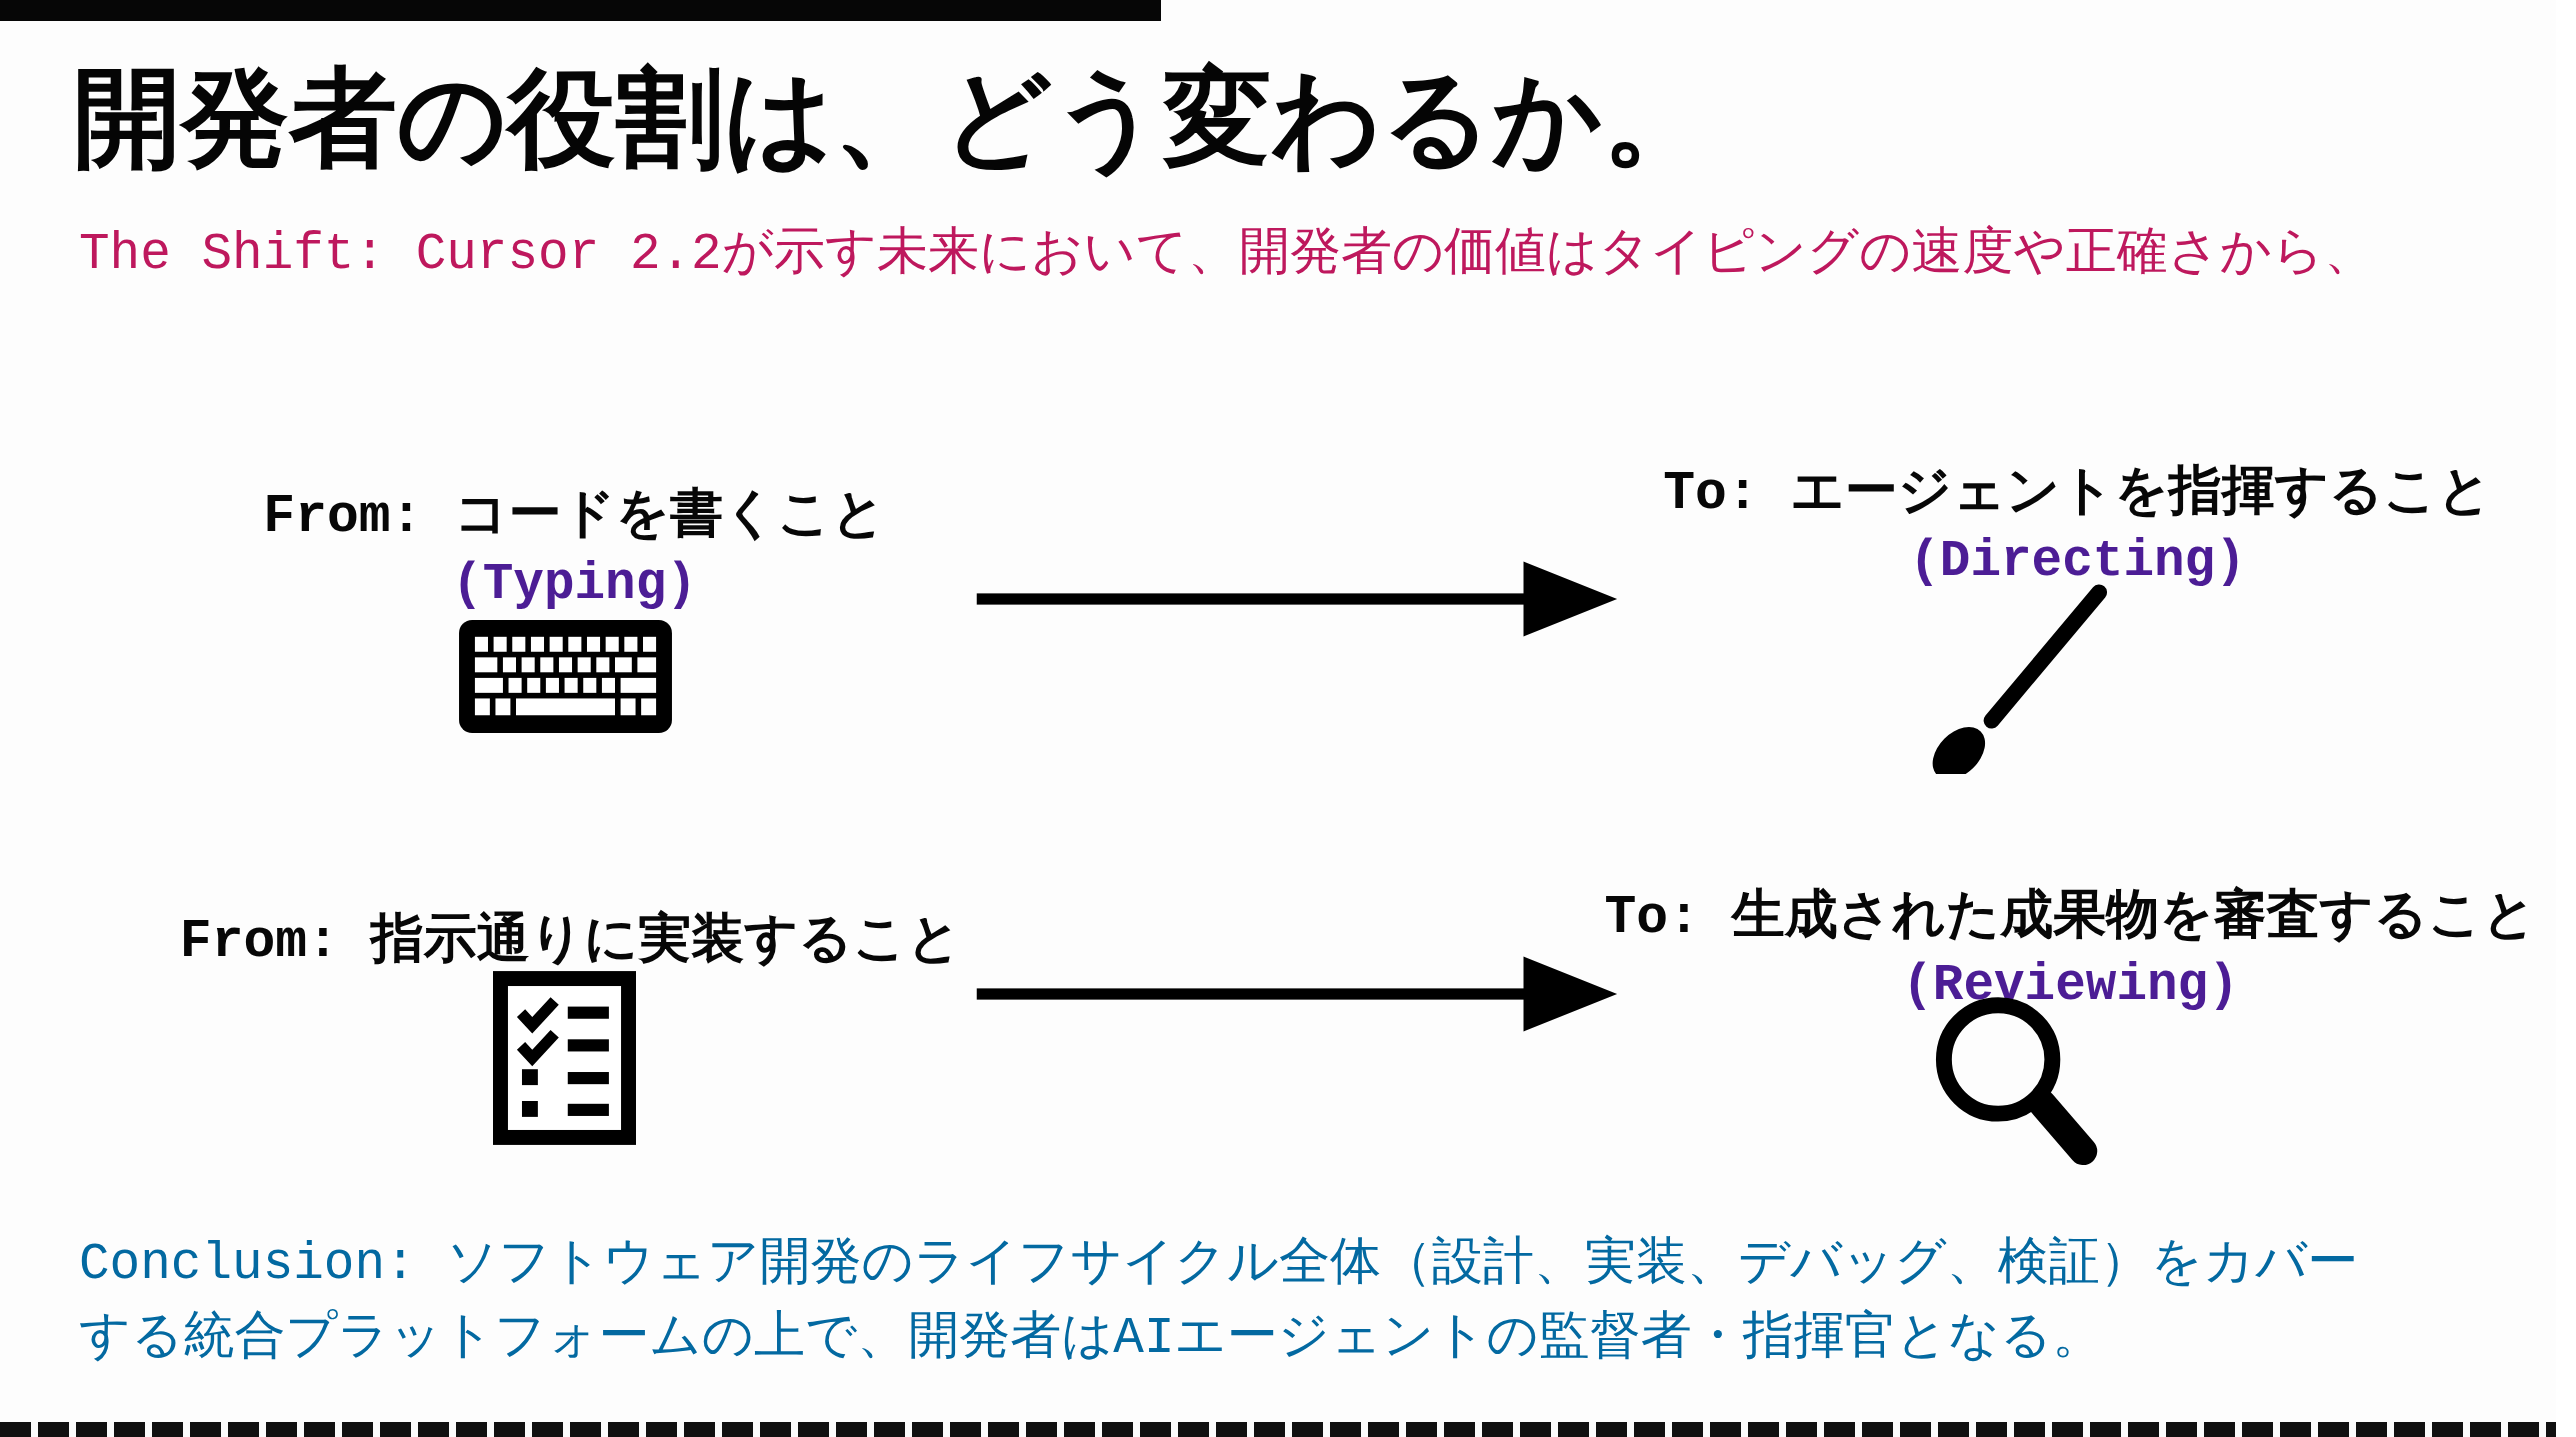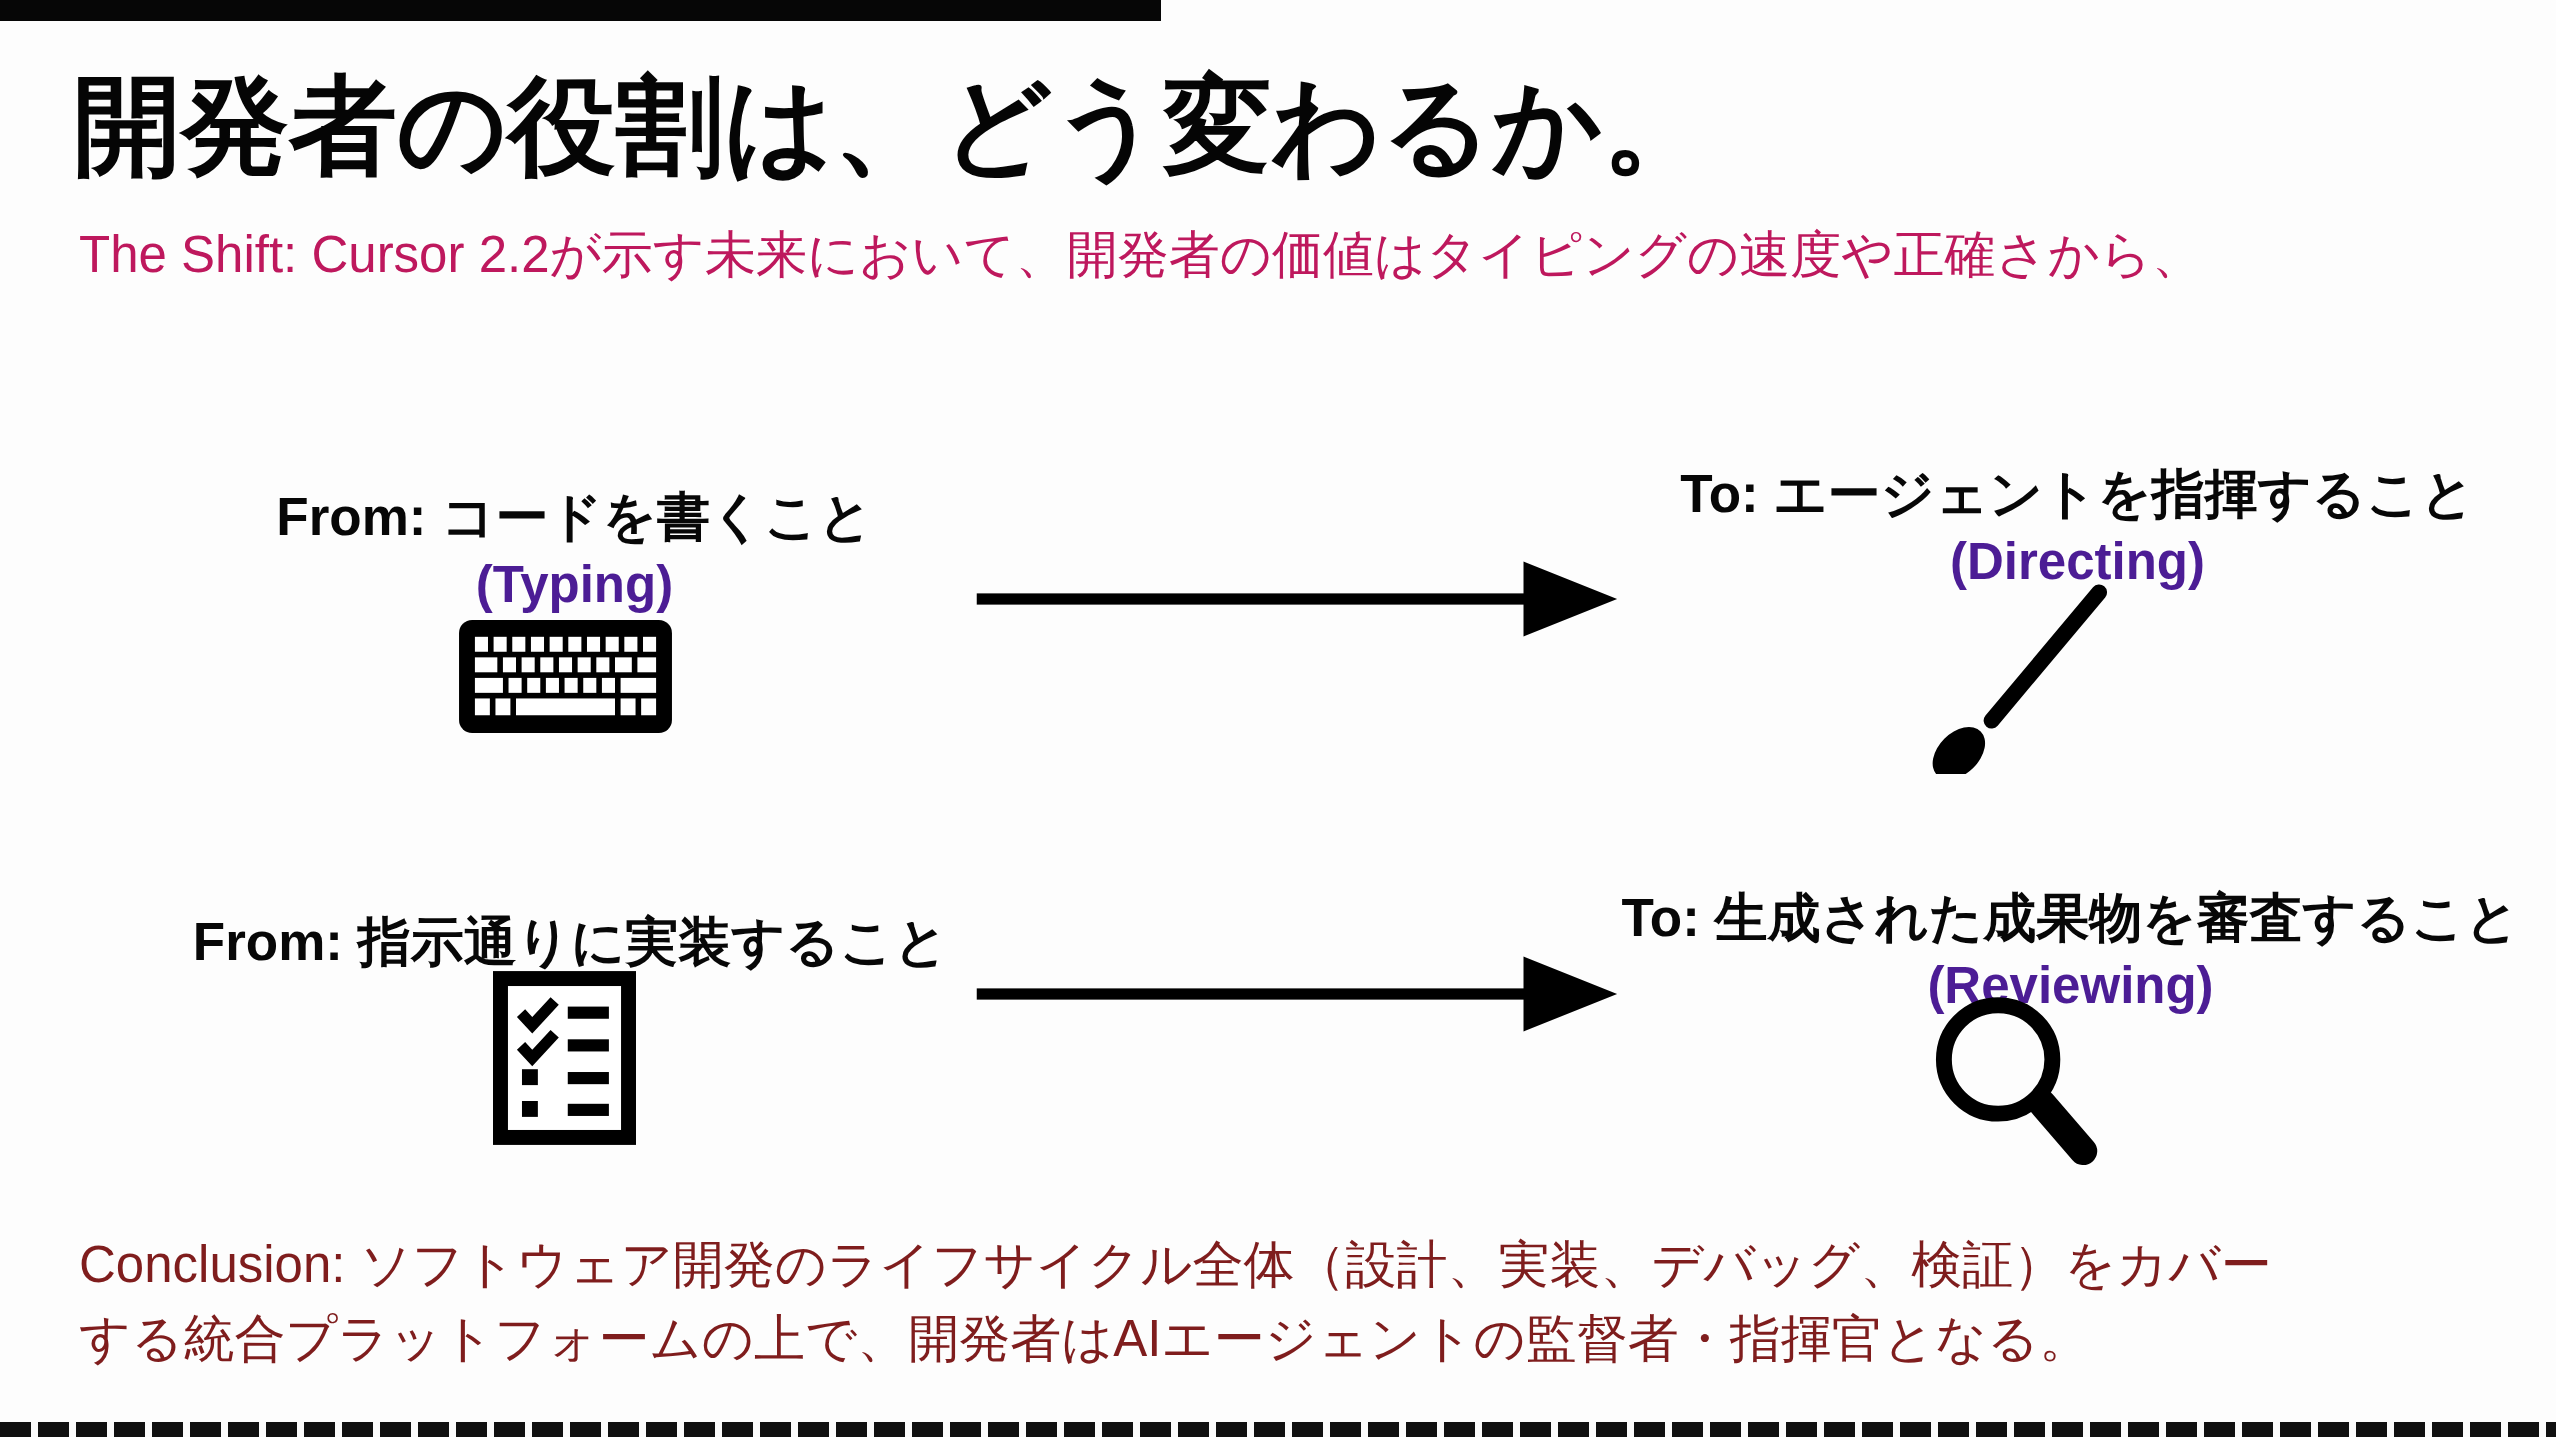--- a/index.html
+++ b/index.html
@@ -1,21 +1,21 @@
 <!DOCTYPE html>
 <html style="font-size:15px"><head>
 <meta charset="utf-8">
 <style>
   html,body{margin:0;padding:0;background:#ffffff;}
   .slide{
     position:relative;
     width:2556px;height:1438px;
     background:#fdfdfd;
     overflow:hidden;
-    font-family:Liberation Sans, sans-serif;
+    font-family:Liberation Mono, monospace;
     color:#0b0b0b;
   }
   .top-bar{
     position:absolute;left:0;top:0;width:1161px;height:20.6px;
     background:#060606;
   }
   .bottom-dashes{
     position:absolute;left:0;bottom:0;width:100%;height:16px;
     background:
       repeating-linear-gradient(90deg,#101010 0px,#101010 31px,#fbfbfb 31px,#fbfbfb 38px);
@@ -39,21 +39,21 @@
   .cell-to2{left:1591px;top:839px;width:959px;}
   .icon-abs{position:absolute;}
   .kbd-icon{left:459px;top:620px;}
   .baton-icon{left:1928px;top:582px;}
   .checklist-icon{left:493px;top:971px;}
   .magnifier-icon{left:1928px;top:990px;}
   .arrow1{left:973px;top:552px;}
   .arrow2{left:973px;top:947px;}
   .conclusion{
     position:absolute;left:79px;top:1228px;
-    font-size:51px;font-weight:400;line-height:1.45;color:#7f1d1d;
+    font-size:51px;font-weight:400;line-height:1.45;color:#0369a1;
     white-space:nowrap;
   }
 </style>
 </head>
 <body>
 
 <div class="slide">
 
   <div class="top-bar"></div>
 

